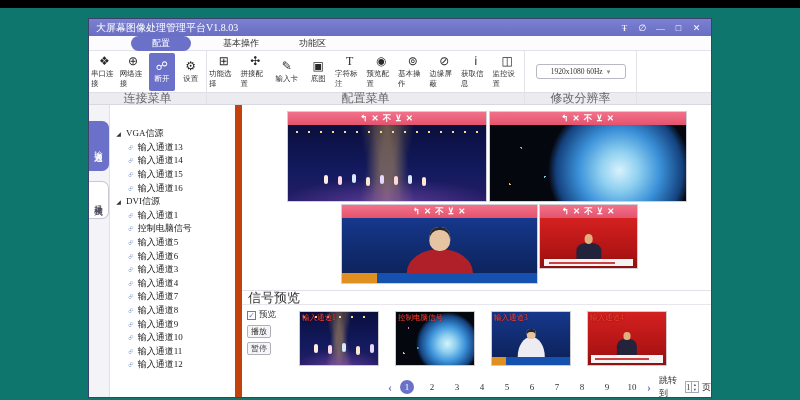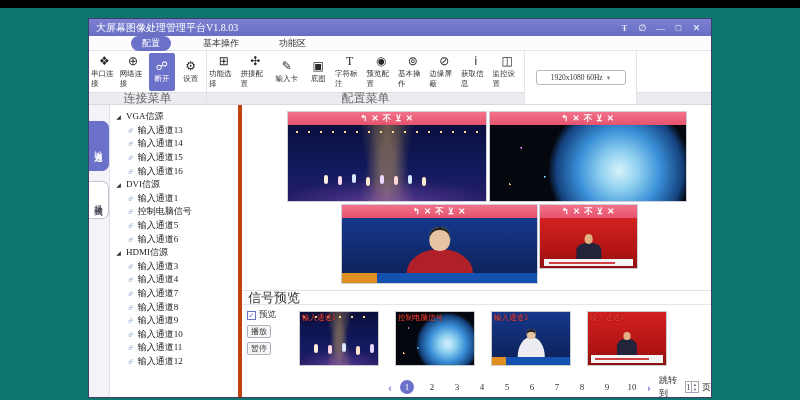--- a/index.html
+++ b/index.html
@@ -13,21 +13,21 @@
   .titlebar{height:17px;background:linear-gradient(#7b80d2,#686ec2);display:flex;align-items:center;
             padding:0 7px;color:#fff;font-size:10px;flex:0 0 auto;}
   .wctrl{margin-left:auto;display:flex;gap:3px;}
   .wbtn{width:15px;height:13px;display:flex;align-items:center;justify-content:center;
         font-size:9px;color:#fff;cursor:default;}
 
   
   .mtabs{height:15px;background:#fcfcfe;border-bottom:1px solid #e2e2ea;display:flex;
          align-items:center;gap:24px;padding-left:42px;font-size:9px;color:#333;flex:0 0 auto;}
   .mtab{padding:1px 8px;}
-  .mtab.active{background:#6b70c8;color:#fff;border-radius:8px;padding:1px 11px;}
+  .mtab.active{background:#6b70c8;color:#fff;border-radius:8px;padding:1px 21px;}
 
   
   .toolbar{height:54px;display:flex;background:#fff;border-bottom:1px solid #d8d8e0;flex:0 0 auto;}
   .tbsec{display:flex;flex-direction:column;border-right:1px solid #e2e2e8;}
   .tbsec .btns{flex:1;display:flex;align-items:center;justify-content:center;gap:2px;padding:0 2px;}
   .tbsec .foot{height:12px;background:#ebebf0;border-top:1px solid #dedee6;font-size:12px;color:#666;
                display:flex;align-items:center;justify-content:center;}
   .sec1{width:118px;} .sec2{width:318px;} .sec3{width:112px;} .sec4{flex:1;border-right:none;}
   .tbtn{width:27px;height:38px;display:flex;flex-direction:column;align-items:center;
         justify-content:center;gap:1px;font-size:7.5px;color:#333;border-radius:2px;}
@@ -41,21 +41,21 @@
 
   
   .mainrow{flex:1;display:flex;min-height:0;background:#fff;}
   .vtabs{width:21px;background:#f3f3f8;border-right:1px solid #e0e0e8;display:flex;
          flex-direction:column;padding-top:16px;gap:10px;flex:0 0 auto;}
   .vtab{writing-mode:vertical-rl;font-size:8.5px;color:#445;background:#fff;
         border:1px solid #c8c8d4;border-left:none;border-radius:0 7px 7px 0;
         padding:16px 3px;letter-spacing:1px;}
   .vtab.active{background:#6b70c8;color:#fff;border-color:#6b70c8;padding:22px 3px;}
 
-  .tree{width:132px;border-right:4px solid #c2410c;padding:5px 2px 0 5px;font-size:9px;
+  .tree{width:132px;border-right:7px solid #c2410c;padding:22px 2px 0 5px;font-size:9px;
         color:#222;overflow:hidden;flex:0 0 auto;}
   .trow{height:13.6px;display:flex;align-items:center;gap:4px;white-space:nowrap;}
   .trow .arr{font-size:6px;color:#333;width:7px;text-align:center;}
   .trow .lnk{font-size:8px;color:#7d96c8;transform:rotate(-45deg);}
   .trow.item{padding-left:13px;}
 
   .main{flex:1;position:relative;min-width:0;background:#fff;}
 
   
   .vwin{position:absolute;border:1px solid #cfcfd8;display:flex;flex-direction:column;background:#000;}
@@ -244,20 +244,21 @@
           </div>
         <div class="foot">配置菜单</div>
       </div>
       <div class="tbsec sec3">
         <div class="btns">
           <div class="dd">
             <span>1920x1080 60Hz</span>
             <span class="arr">▾</span>
           </div>
         </div>
+        <div class="foot">修改分辨率</div>
       </div>
       <div class="tbsec sec4">
         <div class="btns"></div>
         <div class="foot"></div>
       </div>
     </div>
 
     <div class="mainrow">
 
       <div class="vtabs">
@@ -322,25 +323,20 @@
             <span class="lnk">∞</span>
             <span>输入通道5</span>
           </div>
 
           <div class="trow item">
 
             <span class="lnk">∞</span>
             <span>输入通道6</span>
           </div>
 
-          <div class="trow group">
-            <span class="arr">◢</span>
-
-            <span>HDMI信源</span>
-          </div>
 
           <div class="trow item">
 
             <span class="lnk">∞</span>
             <span>输入通道3</span>
           </div>
 
           <div class="trow item">
 
             <span class="lnk">∞</span>

